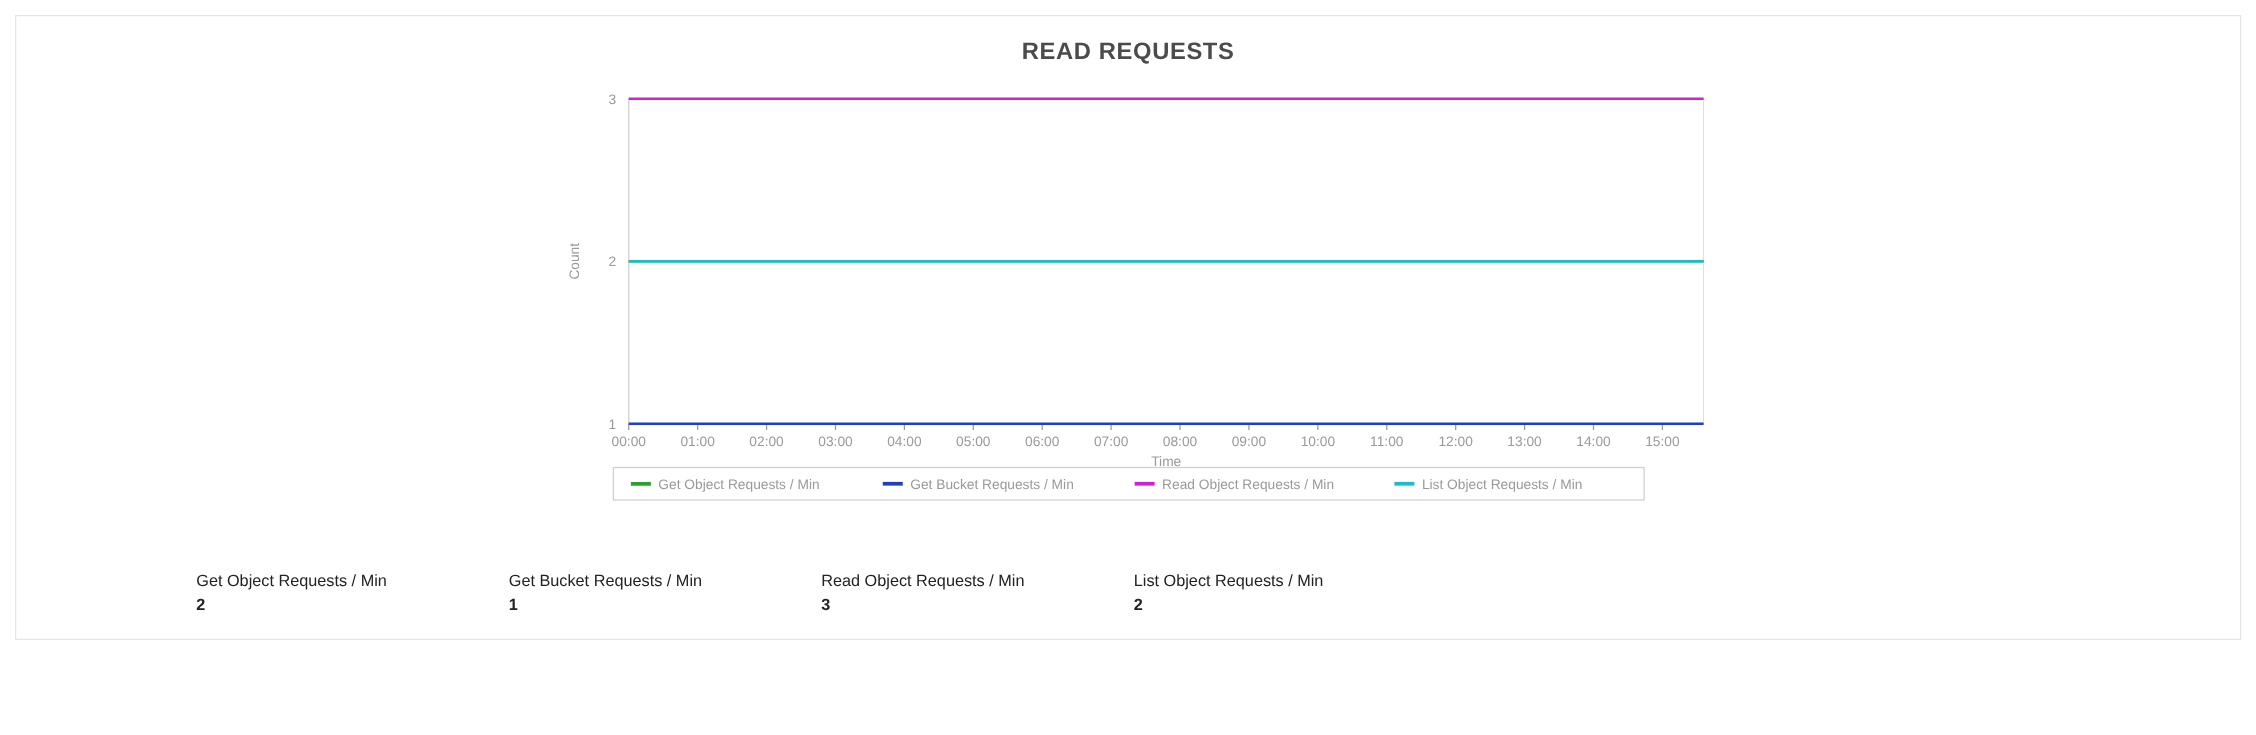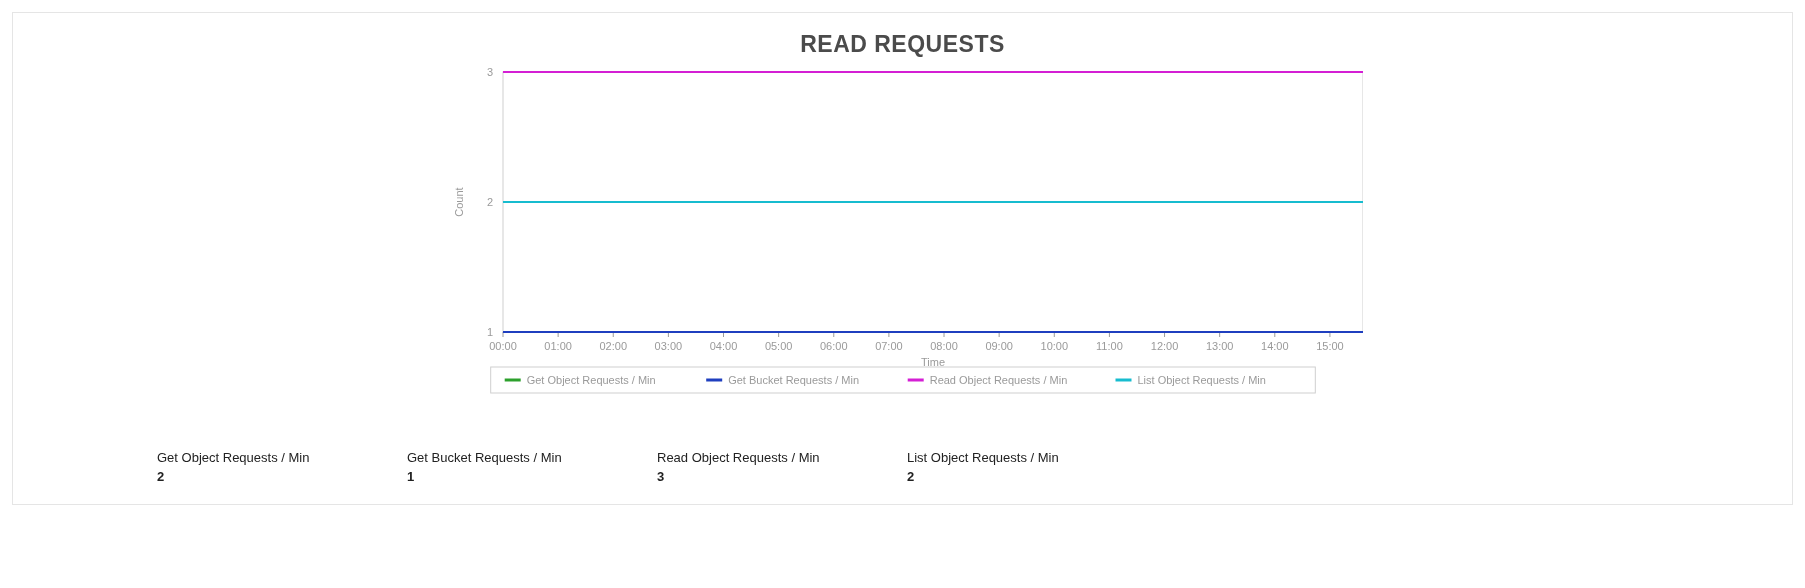--- a/index.html
+++ b/index.html
@@ -11,25 +11,25 @@
   }
   .panel {
     box-sizing: border-box;
     margin: 12px;
     border: 1px solid #e5e5e5;
     padding: 18px 24px 20px 24px;
     width: calc(100% - 24px);
   }
   .chart-title {
     text-align: center;
-    font-size: 23px;
+    font-size: 19px;
     font-weight: 700;
     letter-spacing: 0.5px;
     color: #4b4b4b;
-    margin-bottom: 4px;
+    margin-bottom: 16px;
   }
   .chart-wrap {
     width: 920px;
     margin: 0 auto;
   }
   .chart-svg { display: block; }
   .chart-svg text {
     font-family: Verdana, Geneva, sans-serif;
     font-size: 11px;
     fill: #9a9a9a;

